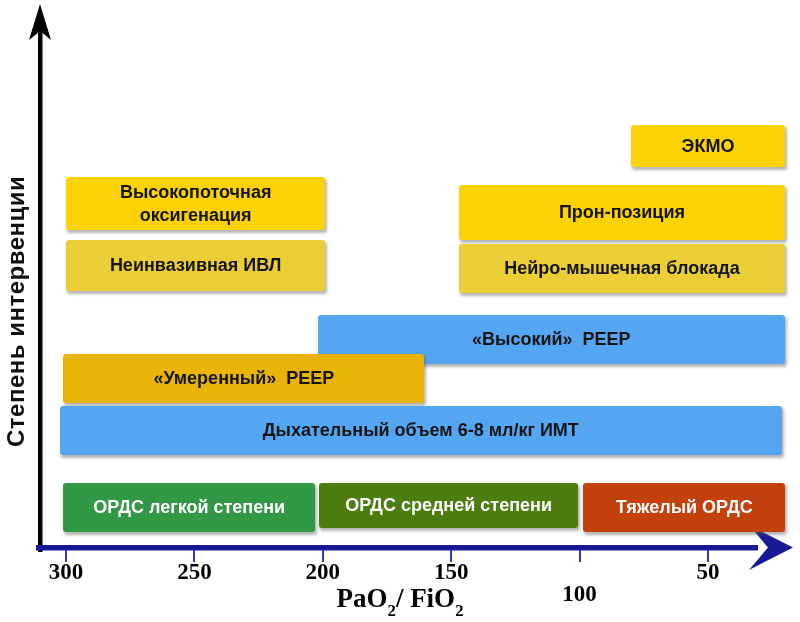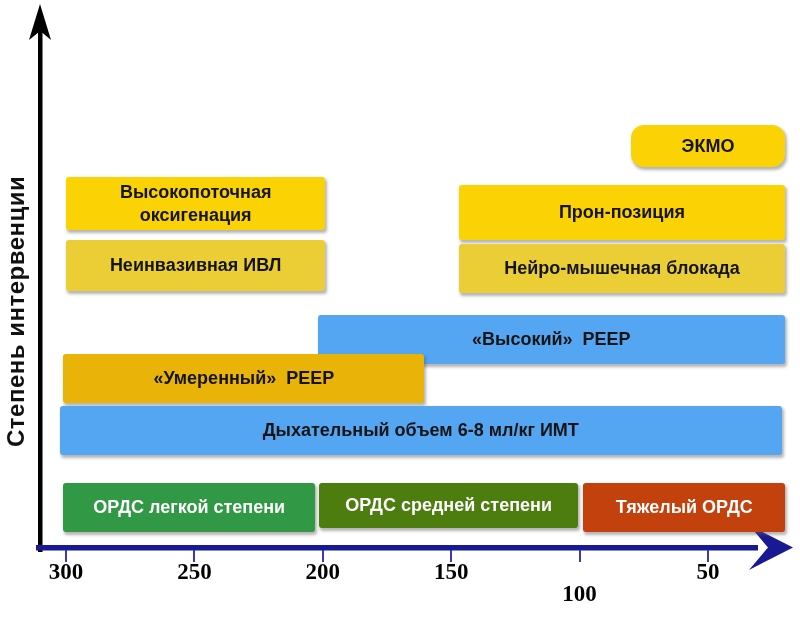--- a/index.html
+++ b/index.html
@@ -31,21 +31,21 @@
       <polygon points="40,4 29,40 40.2,31 51,40" fill="#000000"></polygon>
     </g>
 
     <g>
       <rect x="36" y="545" width="722" height="5.5" fill="#191993"></rect>
       <polygon points="793,547.5 749,525 768,547.5 749,570" fill="#191993"></polygon>
     </g>
   </svg>
 
   <div id="plot">
-      <div class="bar" style="left: 630.96px; width: 154.08px; top: 125px; height: 42px; background: rgb(251, 211, 4); border-radius: 13px;">ЭКМО</div>
+      <div class="bar" style="left: 630.96px; width: 154.08px; top: 125px; height: 42px; background: rgb(251, 211, 4);">ЭКМО</div>
       <div class="bar" style="left: 66px; width: 259.368px; top: 177px; height: 53px; background: rgb(251, 211, 4);">Высокопоточная оксигенация</div>
       <div class="bar" style="left: 458.904px; width: 326.136px; top: 185px; height: 55px; background: rgb(251, 211, 4);">Прон-позиция</div>
       <div class="bar" style="left: 66px; width: 259.368px; top: 240px; height: 51px; background: rgb(235, 206, 53);">Неинвазивная ИВЛ</div>
       <div class="bar" style="left: 458.904px; width: 326.136px; top: 244px; height: 49px; background: rgb(235, 206, 53);">Нейро-мышечная блокада</div>
       <div class="bar" style="left: 317.664px; width: 467.376px; top: 315px; height: 49px; background: rgb(84, 165, 242);">«Высокий»&nbsp; PEEP</div>
       <div class="bar" style="left: 63.432px; width: 361px; top: 354px; height: 49px; background: #eab308;">«Умеренный»&nbsp; PEEP</div>
       <div class="bar" style="left: 60px; width: 721.608px; top: 406px; height: 49px; background: rgb(84, 165, 242);">Дыхательный объем 6-8 мл/кг ИМТ</div>
       <div class="bar" style="left: 63.432px; width: 251.664px; top: 483px; height: 49px; background: rgb(49, 153, 70); color: rgb(255, 255, 255);">ОРДС легкой степени</div>
       <div class="bar" style="left: 318.948px; width: 259.368px; top: 483px; height: 45px; background: #4d7c0f; color: rgb(255, 255, 255);">ОРДС средней степени</div>
       <div class="bar" style="left: 583.452px; width: 201.588px; top: 483px; height: 49px; background: #c2410c; color: rgb(255, 255, 255);">Тяжелый ОРДС</div>
@@ -60,14 +60,15 @@
       <div class="tick-mark" style="left: 450.2px;"></div>
       <div class="tick-label" style="left: 416.2px;">150</div>
       <div class="tick-mark" style="left: 578.6px;"></div>
       <div class="tick-label" style="left: 544.6px; margin-top: 22px;">100</div>
       <div class="tick-mark" style="left: 707px;"></div>
       <div class="tick-label" style="left: 673px;">50</div>
     </div>
 
   <div class="ylabel">Степень интервенции</div>
 
+  <div class="xlabel"><span>PaO</span><sub>2</sub><span>/ FiO</span><sub>2</sub></div>
 
 </div>
 
 </body></html>

